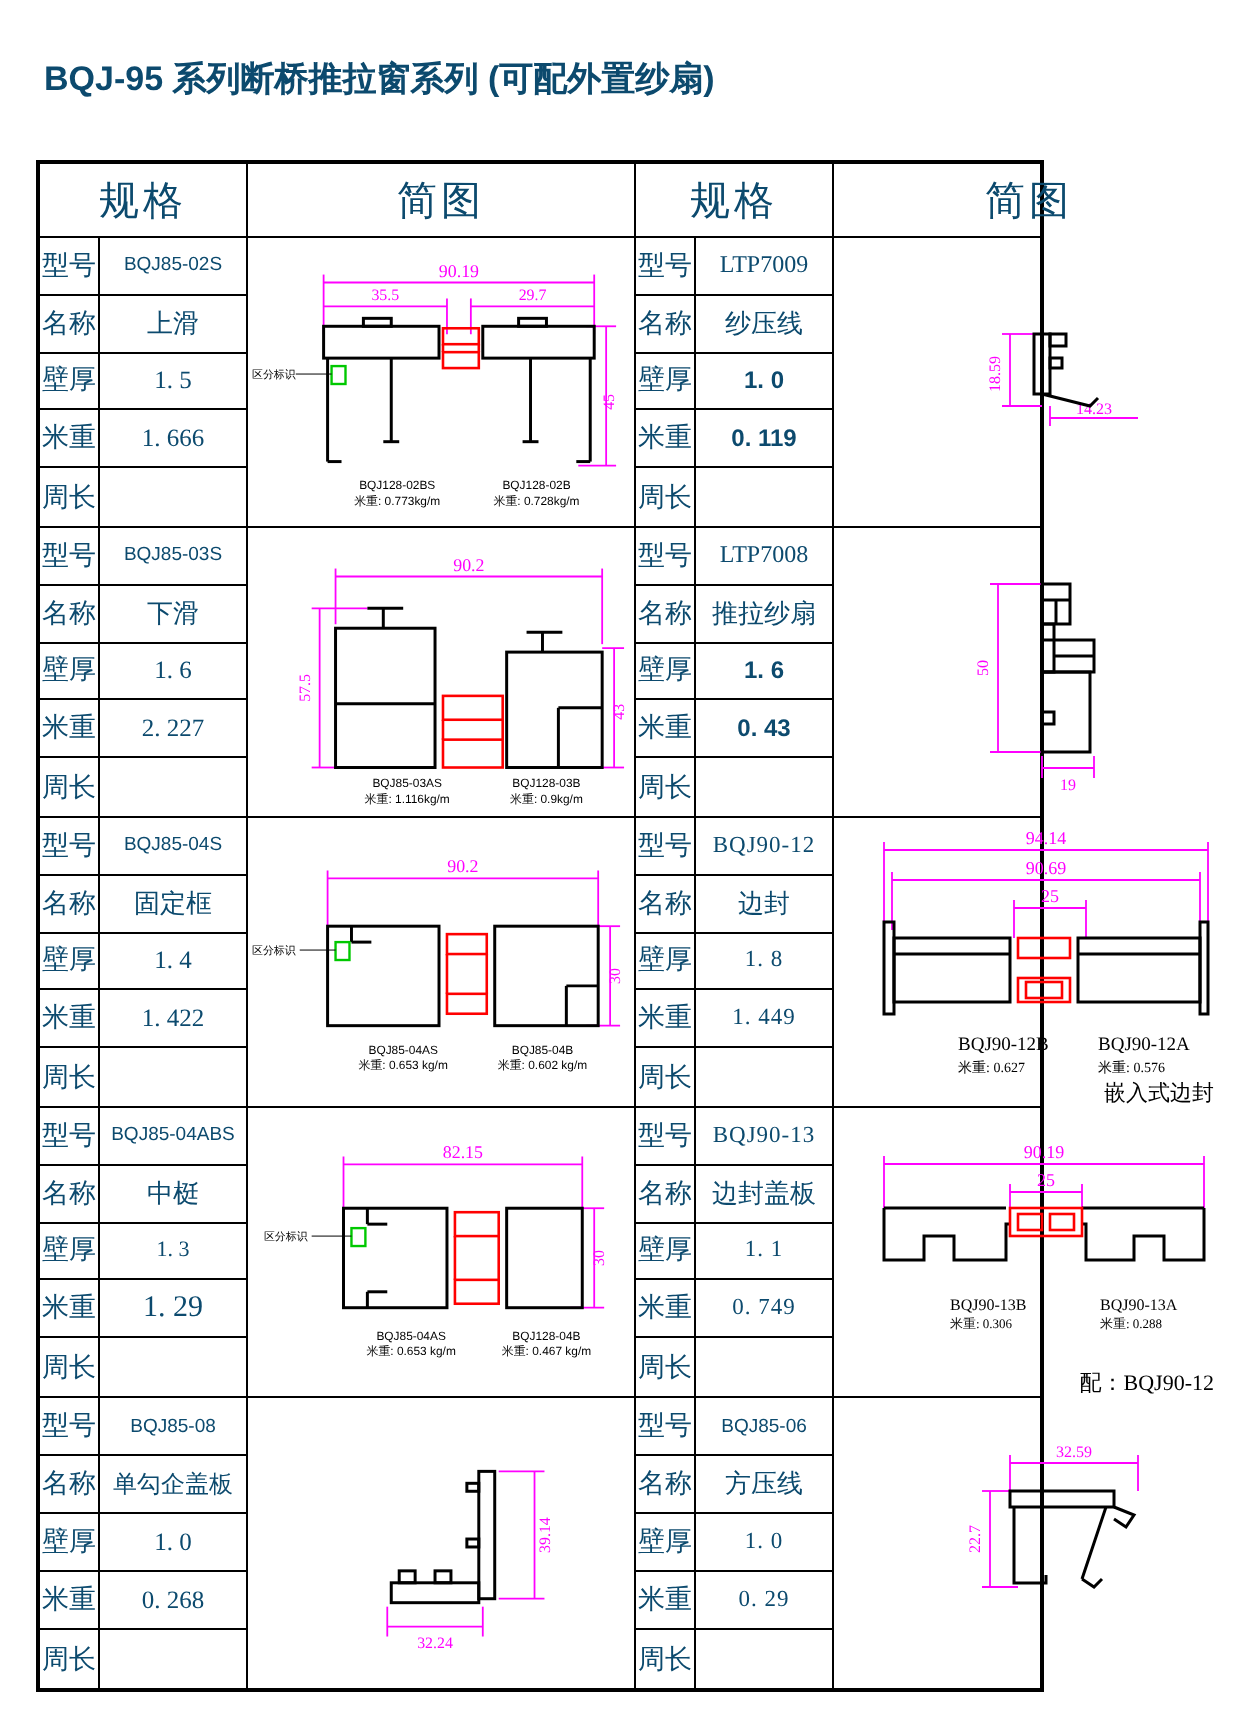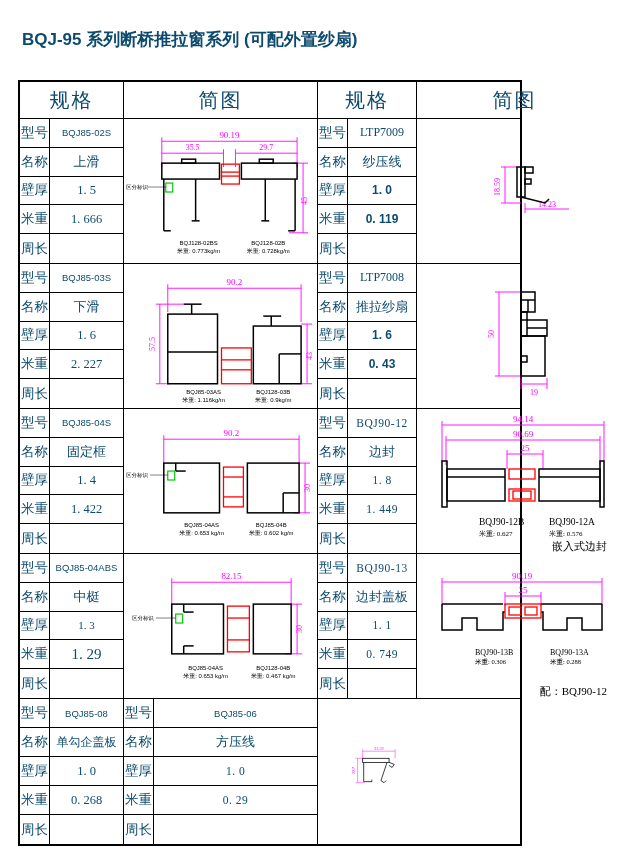--- a/index.html
+++ b/index.html
@@ -559,20 +559,44 @@
           </div>
         <div class="srow">
             <div class="slabel">米重</div>
             <div class="sval">0. 268</div>
           </div>
         <div class="srow">
             <div class="slabel">周长</div>
             <div class="sval"></div>
           </div>
       </div>
+      <div class="diag">
+        <svg class="dwg" viewBox="0 0 194 144">
+          <g class="mag">
+            <line x1="144" y1="36" x2="144" y2="100"></line>
+              <line x1="126" y1="36" x2="149" y2="36"></line>
+              <line x1="126" y1="100" x2="149" y2="100"></line>
+            <line x1="70" y1="114" x2="118" y2="114"></line>
+              <line x1="70" y1="104" x2="70" y2="119"></line>
+              <line x1="118" y1="104" x2="118" y2="119"></line>
+          </g>
+          <g>
+            <text class="dims" x="152" y="68" text-anchor="middle" transform="rotate(-90 152 68)">39.14</text>
+            <text class="dims" x="94" y="125" text-anchor="middle">32.24</text>
+          </g>
+          <g class="blk">
+            <rect x="116" y="36" width="8" height="64"></rect>
+            <rect x="110" y="42" width="6" height="4"></rect>
+              <rect x="110" y="70" width="6" height="4"></rect>
+            <rect x="72" y="92" width="44" height="10"></rect>
+            <rect x="76" y="86" width="8" height="6"></rect>
+              <rect x="94" y="86" width="8" height="6"></rect>
+          </g>
+        </svg>
+      </div>
       <div class="spec">
         <div class="srow">
             <div class="slabel">型号</div>
             <div class="sval v-model">BQJ85-06</div>
           </div>
         <div class="srow">
             <div class="slabel">名称</div>
             <div class="sval v-name">方压线</div>
           </div>
         <div class="srow">

